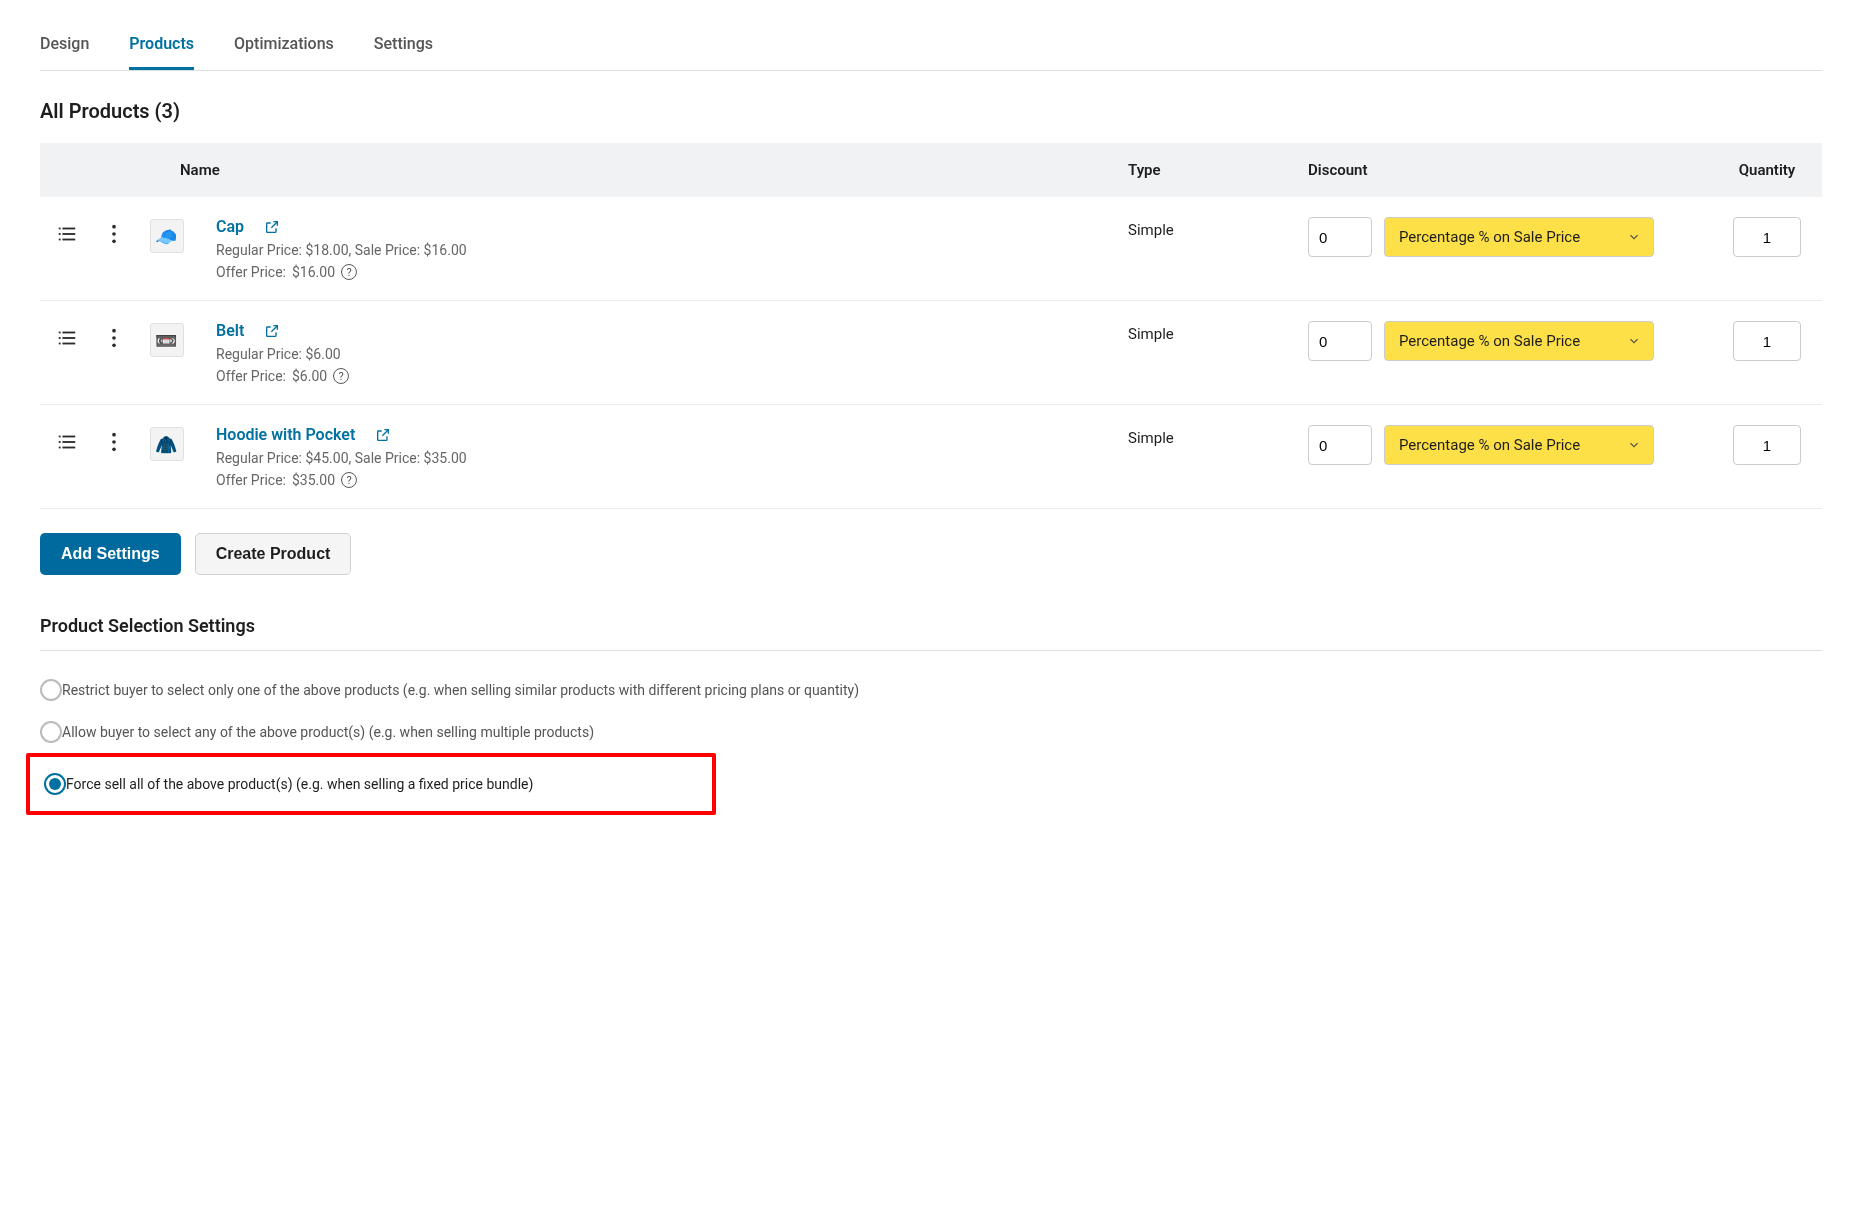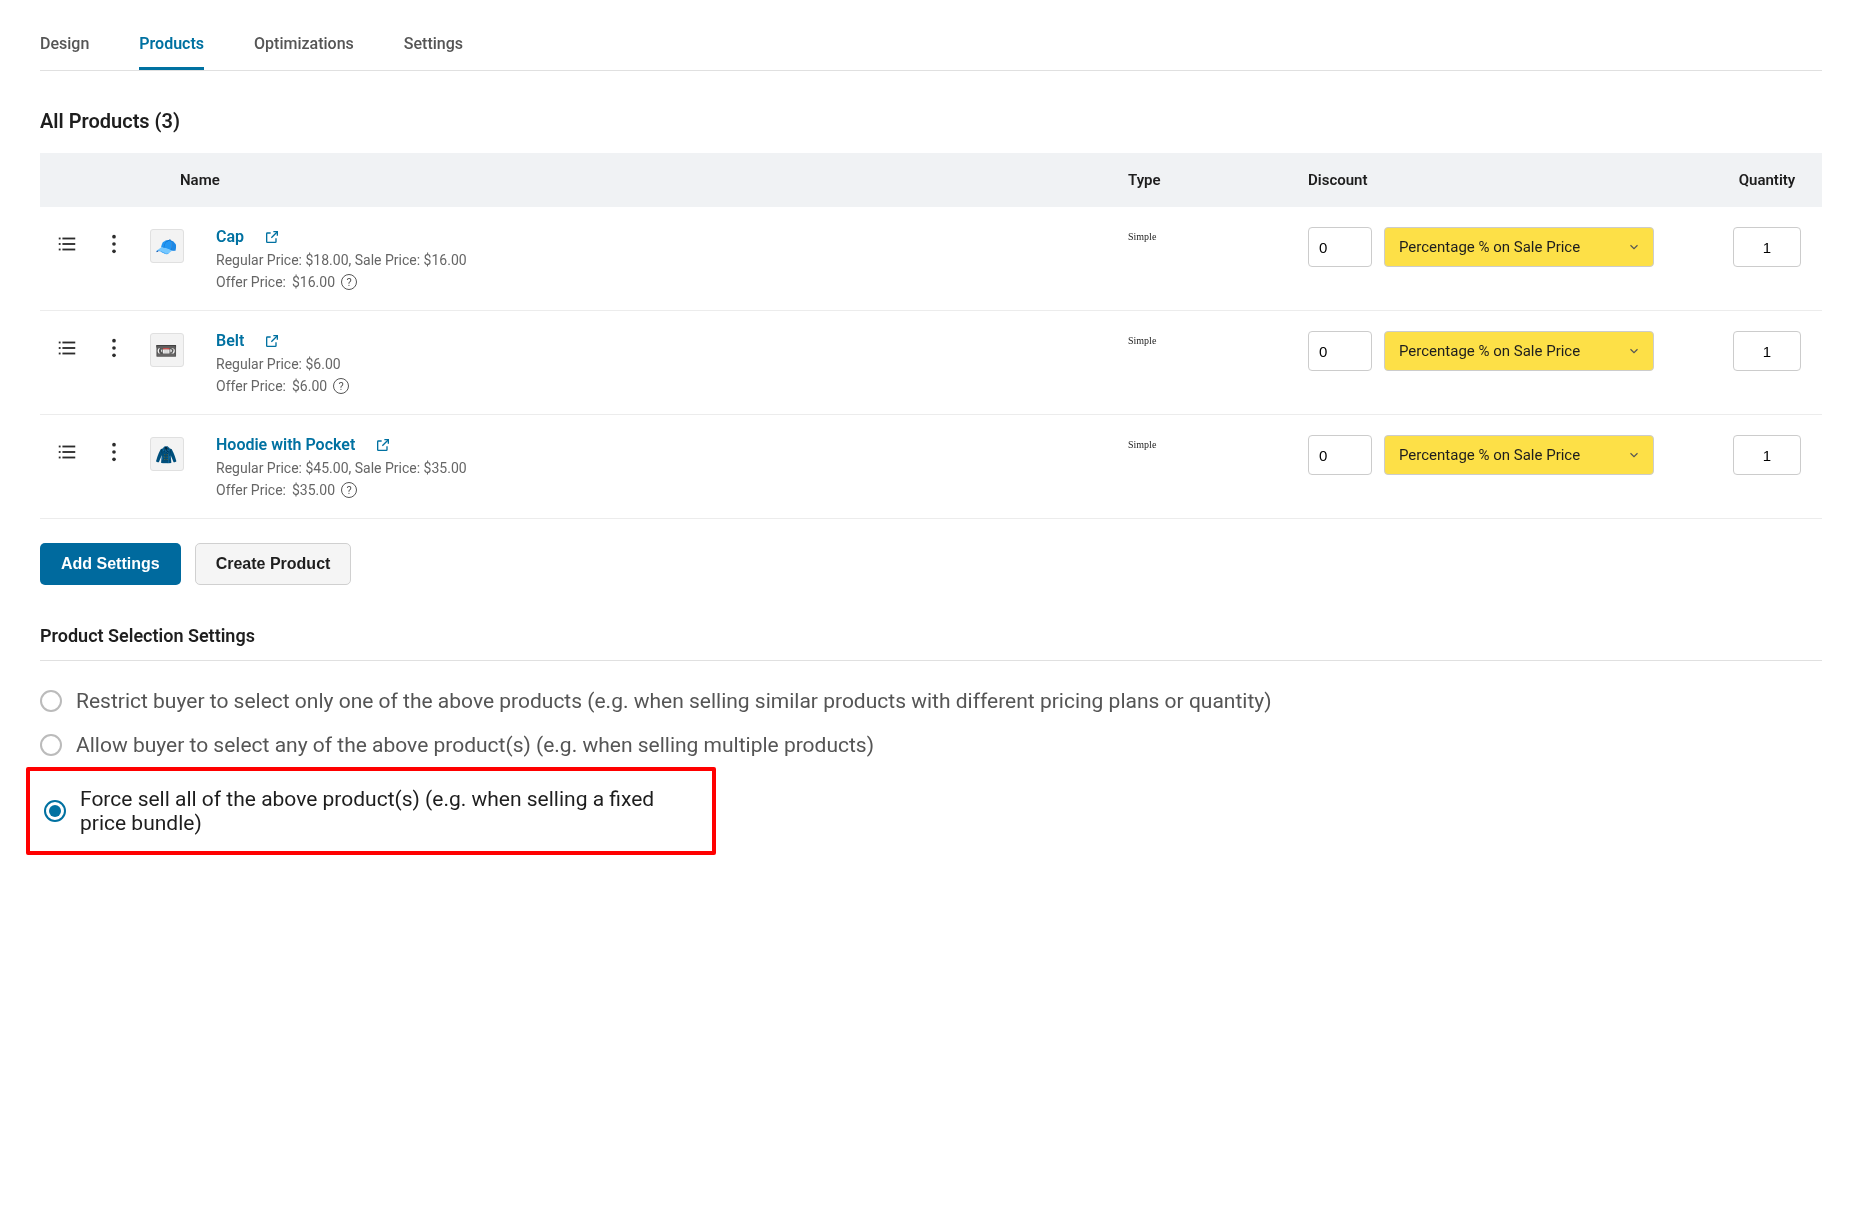--- a/index.html
+++ b/index.html
@@ -6,23 +6,23 @@
     body {
       font-family: -apple-system, BlinkMacSystemFont, "Segoe UI", Roboto, "Helvetica Neue", Arial, sans-serif;
       background: #fff;
       color: #1e1e1e;
       padding: 20px 40px;
       font-size: 14px;
     }
     
     .tabs {
       display: flex;
-      gap: 50px;
+      gap: 40px;
       border-bottom: 1px solid #e0e0e0;
-      margin-bottom: 38px;
+      margin-bottom: 28px;
     }
     .tab {
       padding: 14px 0;
       font-size: 16px;
       color: #555;
       cursor: pointer;
       border-bottom: 3px solid transparent;
       font-weight: 500;
     }
     .tab.active {
@@ -51,21 +51,21 @@
       color: #1e1e1e;
     }
     .thead-row th.col-name { padding-left: 140px; }
     .thead-row th.col-qty { text-align: center; width: 110px; }
     tbody tr { border-bottom: 1px solid #ececec; }
     tbody td { padding: 20px 16px; vertical-align: top; }
     .col-drag { width: 50px; text-align: center; padding-top: 26px !important; }
     .col-menu { width: 40px; text-align: center; padding-top: 26px !important; }
     .col-thumb { width: 50px; padding-top: 22px !important; }
     .col-name-body { width: auto; }
-    .col-type { width: 180px; font-size: 10px; color: #1e1e1e; padding-top: 24px !important; font-family: Liberation Serif, serif; }
+    .col-type { width: 180px; font-size: 15px; color: #1e1e1e; padding-top: 24px !important; }
     .col-discount { width: 420px; padding-top: 20px !important; }
     .col-qty-body { width: 110px; text-align: center; padding-top: 20px !important; }
 
     .drag-icon svg, .menu-icon svg { width: 22px; height: 22px; fill: #2c2c2c; }
     .menu-icon svg { width: 6px; height: 22px; }
     .thumb {
       width: 34px; height: 34px;
       background: #f3f3f3;
       border: 1px solid #e0e0e0;
       border-radius: 3px;
@@ -154,23 +154,23 @@
       font-size: 18px;
       font-weight: 600;
       color: #1e1e1e;
       padding-bottom: 14px;
       border-bottom: 1px solid #e0e0e0;
       margin-bottom: 18px;
     }
     .radio-row {
       display: flex;
       align-items: center;
-      gap: 14px;
+      gap: 0;
       padding: 10px 0;
-      font-size: 21px;
+      font-size: 14px;
       color: #555;
       cursor: pointer;
     }
     .radio-row.selected { color: #1e1e1e; }
     .radio-outer {
       width: 22px; height: 22px;
       border-radius: 50%;
       border: 2px solid #bbb;
       display: flex; align-items: center; justify-content: center;
       flex-shrink: 0;

